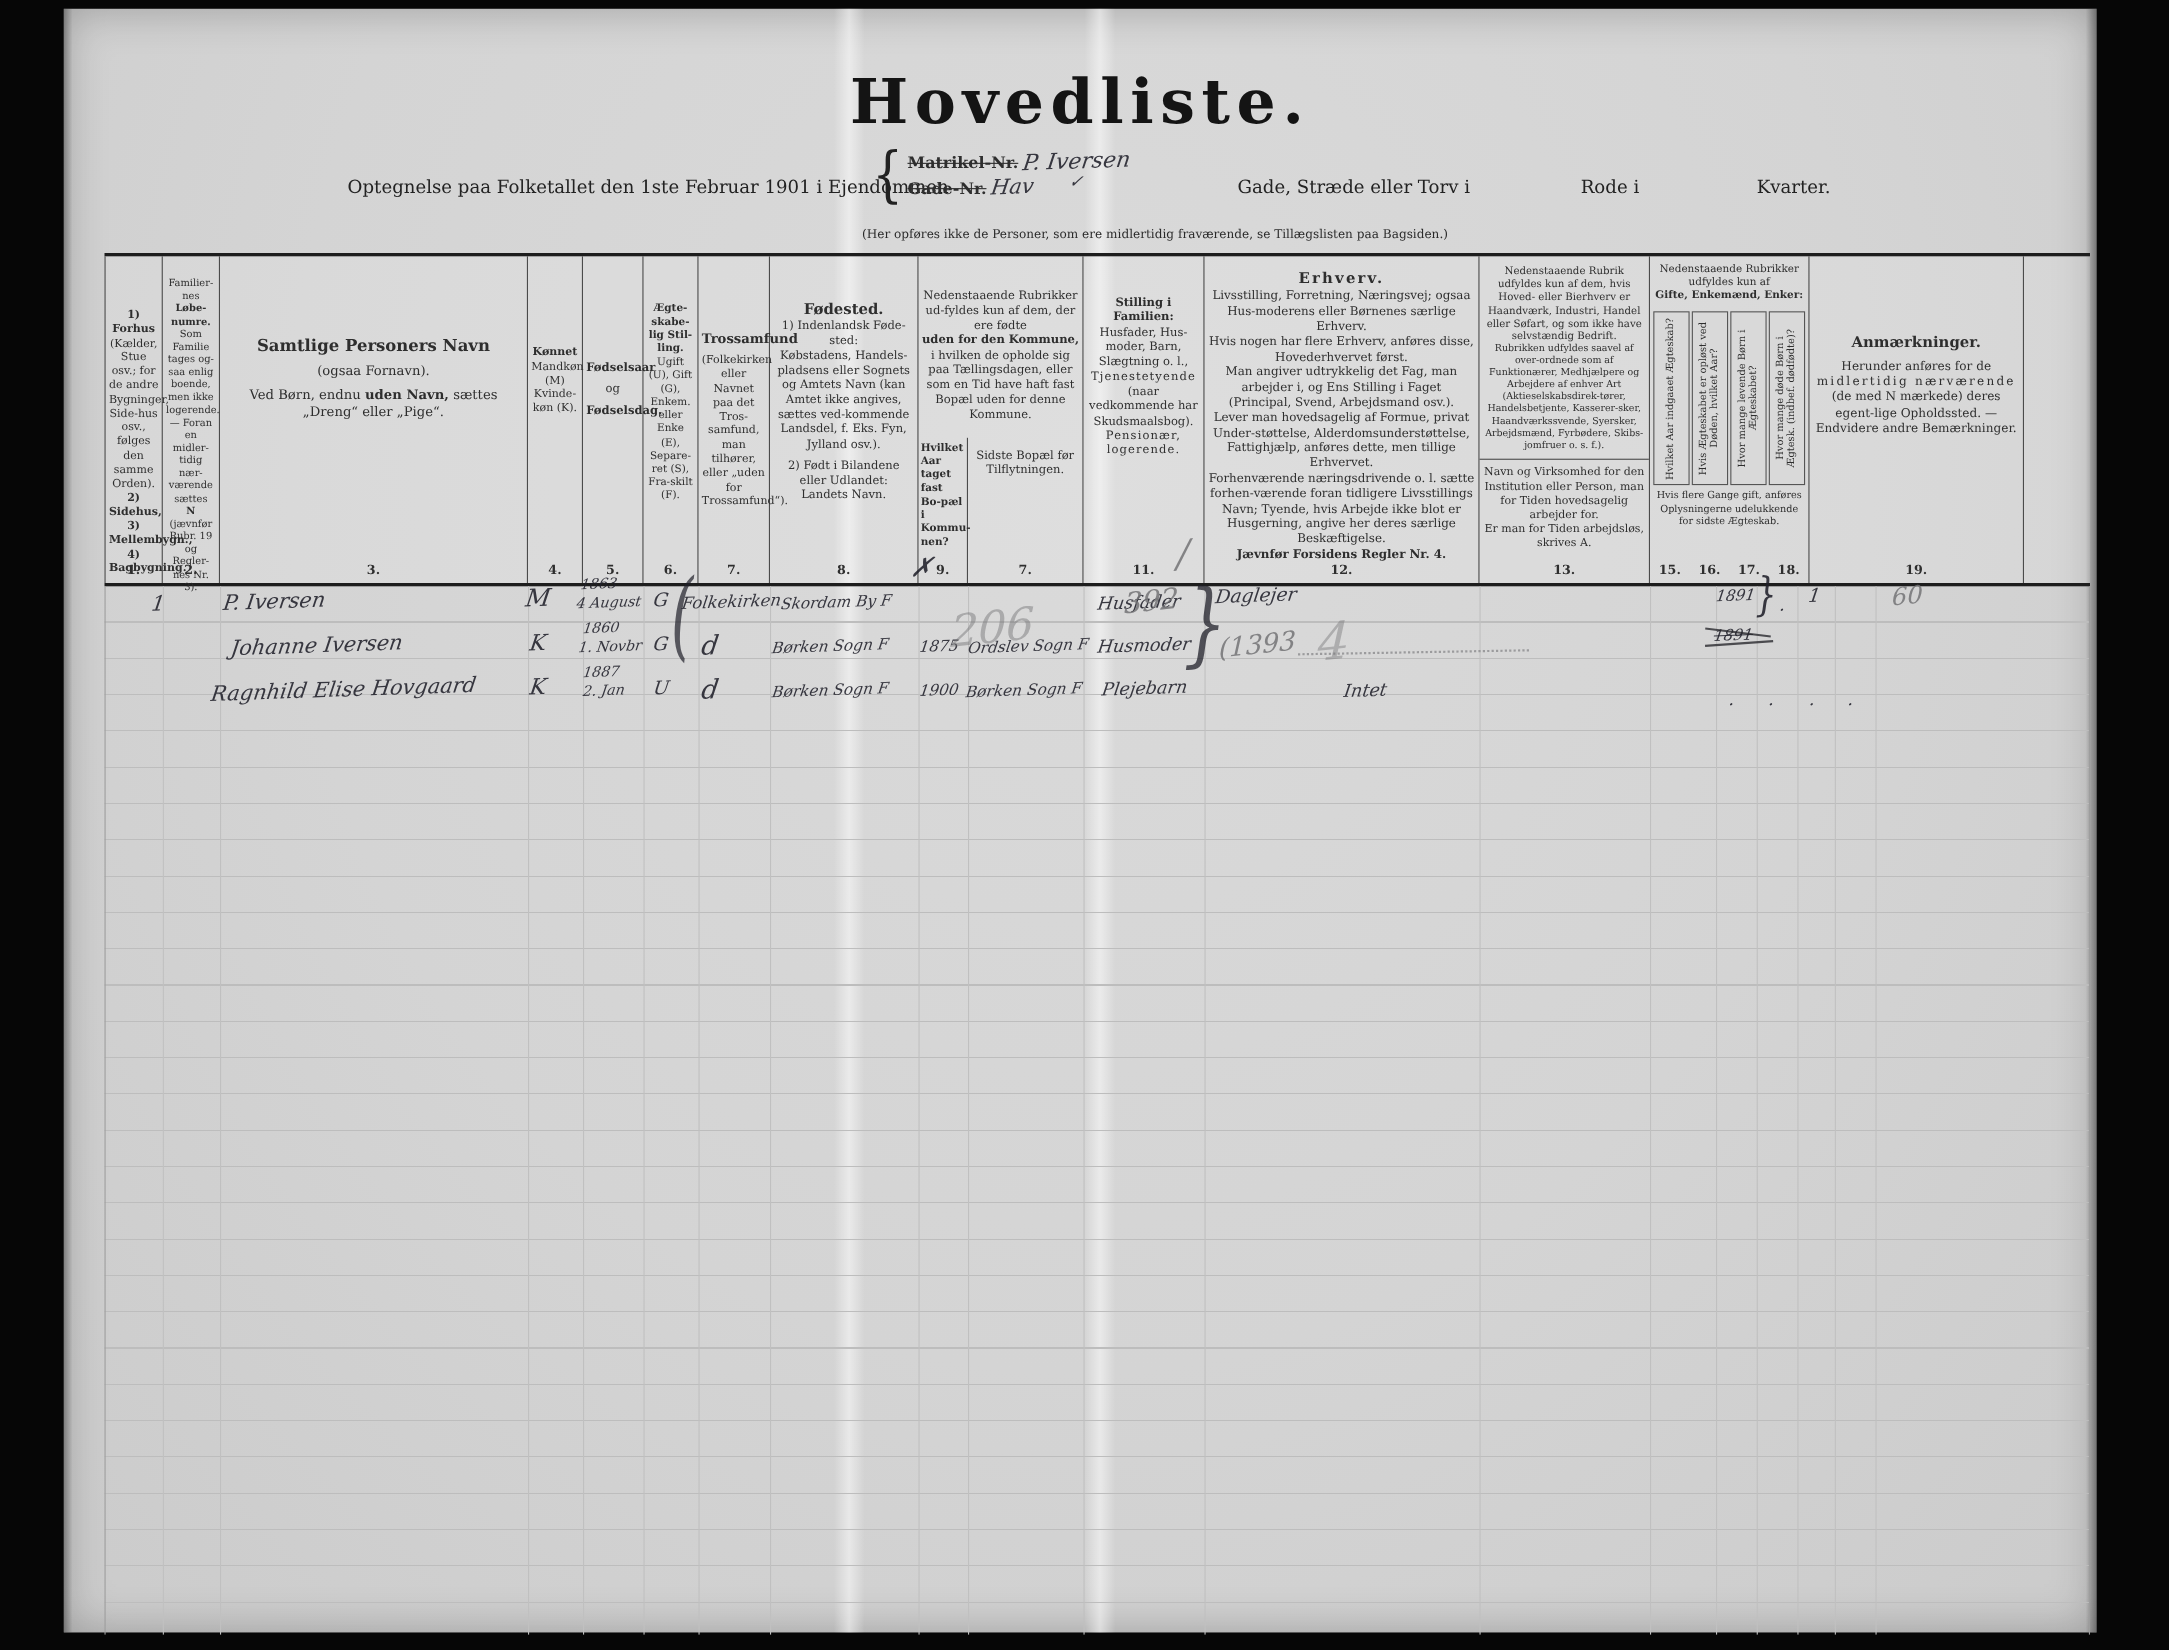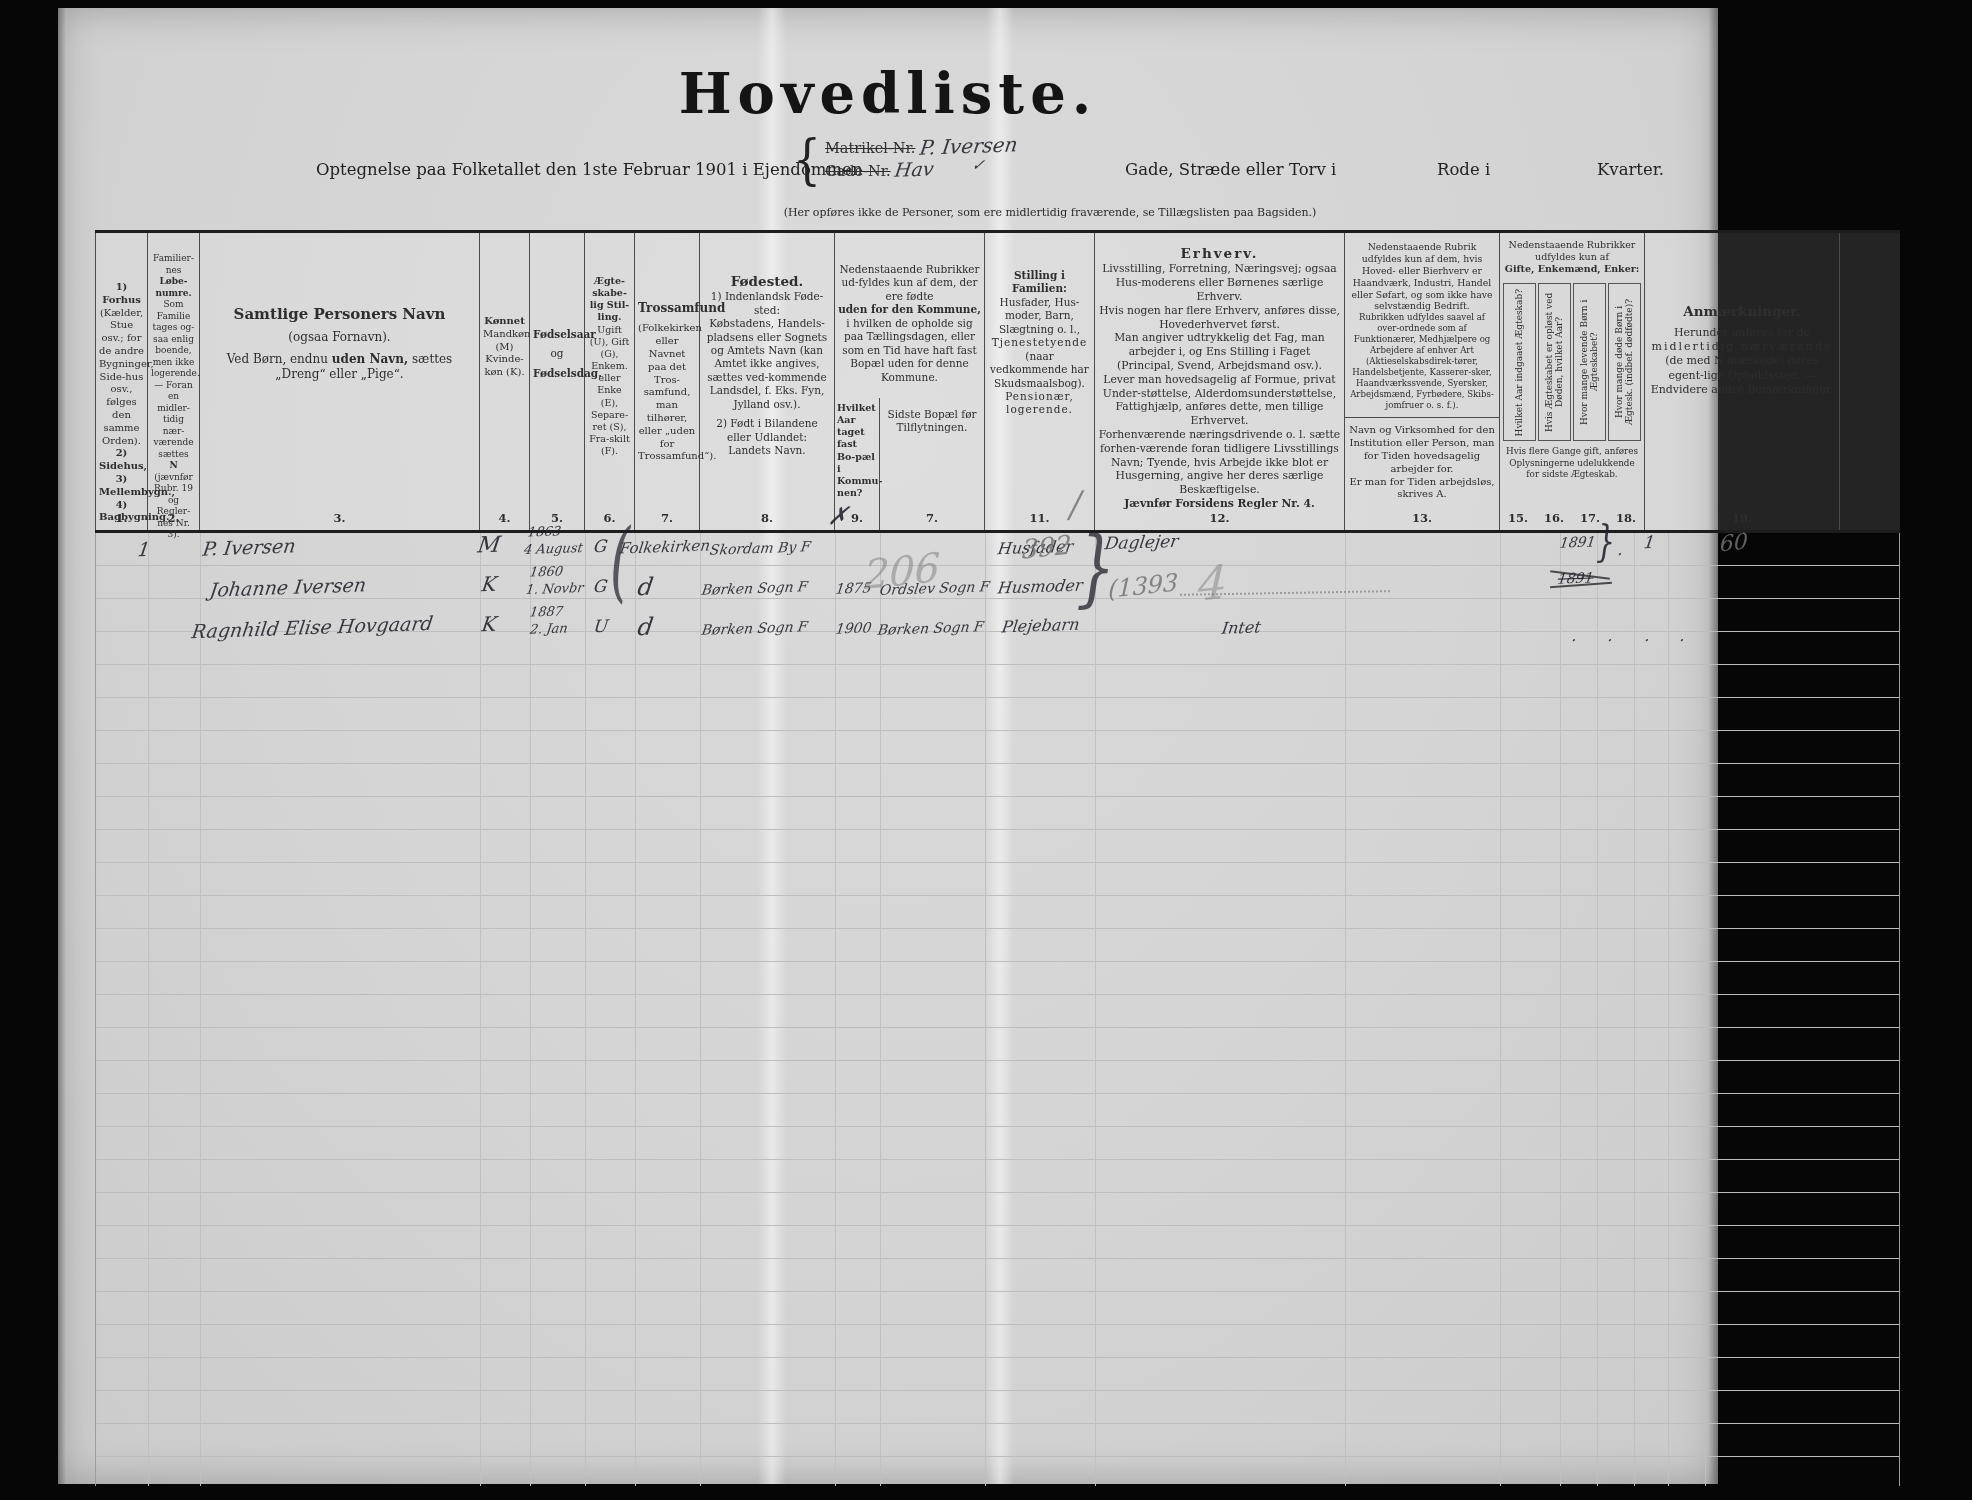--- a/index.html
+++ b/index.html
@@ -1,32 +1,32 @@
 <!DOCTYPE html>
 <html><head>
 <meta charset="utf-8">
 <style>
   html,body{margin:0;padding:0;background:#000;}
   .stage{position:relative;width:1972px;height:1500px;background:#060606;overflow:hidden;
          font-family:"DejaVu Serif",serif;color:#2e2e2e;}
-  .paper{position:absolute;left:58px;top:8px;width:1660px;height:1476px;
+  .paper{position:absolute;left:58px;top:8px;width:1848px;height:1476px;
          background:radial-gradient(ellipse at 50% 28%, #dadada 0%, #d4d4d4 55%, #cbcbcb 100%);
          box-shadow:inset 0 0 40px rgba(0,0,0,.25);}
   .fold{position:absolute;top:0;bottom:0;width:28px;pointer-events:none;
         background:linear-gradient(90deg,transparent,rgba(255,255,255,.5),transparent);}
   .edgeR{position:absolute;right:0;top:0;bottom:0;width:10px;background:linear-gradient(90deg,transparent,rgba(0,0,0,.35));}
   .edgeL{position:absolute;left:0;top:0;bottom:0;width:8px;background:linear-gradient(90deg,rgba(0,0,0,.3),transparent);}
 
   .title{position:absolute;left:0;width:100%;top:52px;margin:0;text-align:center;
          font-size:56px;font-weight:bold;letter-spacing:6px;color:#141414;}
   .subrow{position:absolute;top:152px;font-size:16.5px;color:#222;white-space:nowrap;text-align:center;}
   .addr{position:absolute;left:735px;top:128px;display:flex;align-items:center;}
   .brace{font-size:44px;font-weight:normal;color:#222;line-height:1;margin-right:4px;transform:scaleY(1.25);}
   .addr-lines{font-size:14.5px;line-height:21px;}
-  .strike{text-decoration:line-through;font-weight:normal;}
+  .strike{text-decoration:line-through;font-weight:bold;}
   .note{position:absolute;top:198px;left:692px;width:600px;text-align:center;font-size:11px;color:#2a2a2a;}
 
   .hand{display:inline-block;font-style:italic;color:rgba(32,32,42,.88);
         transform:rotate(-2deg) skewX(-10deg);white-space:nowrap;}
   .pencil{display:inline-block;font-style:italic;color:rgba(115,115,118,.85);
         transform:rotate(-6deg) skewX(-8deg);white-space:nowrap;}
 
   .table{position:absolute;left:37px;top:222px;width:1805px;}
   .thead{display:flex;border-top:3px solid #1d1d1d;border-bottom:3px solid #1d1d1d;height:297px;position:relative;background:rgba(255,255,255,.12);}
   .hcol{position:relative;box-sizing:border-box;border-right:1px solid #4b4b4b;

